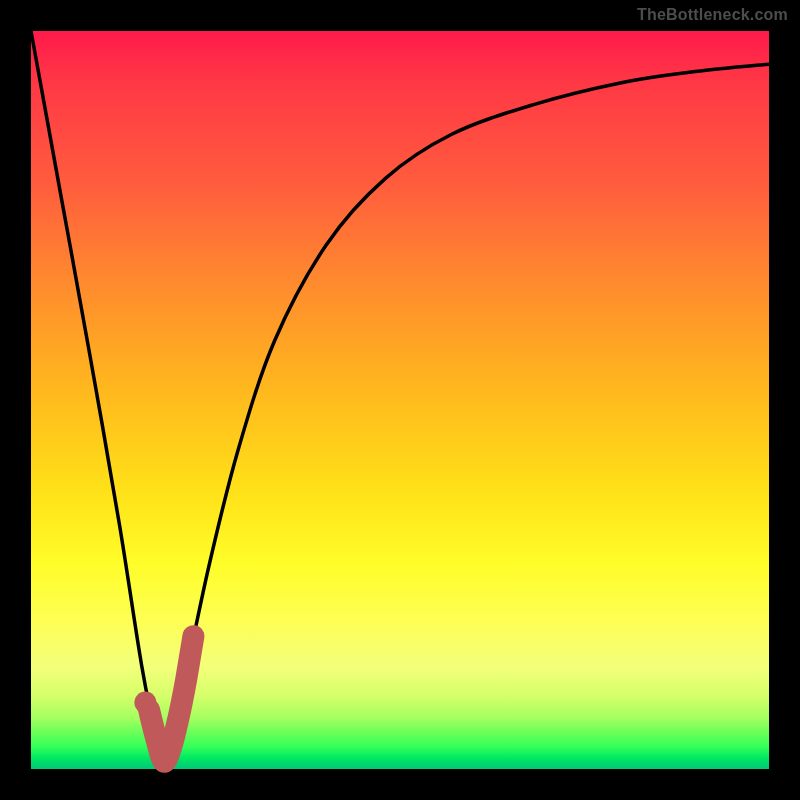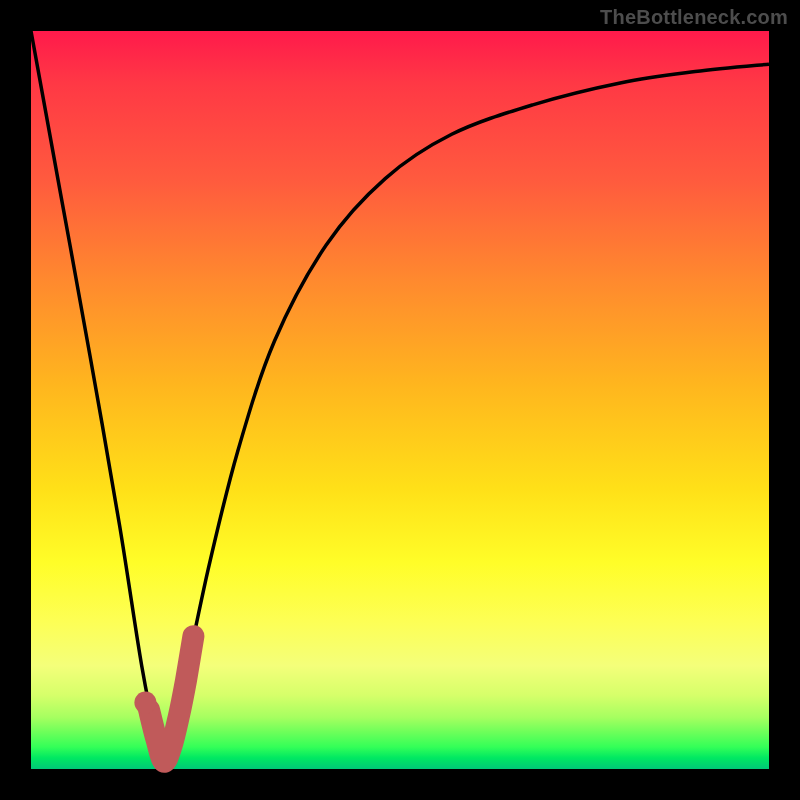--- a/index.html
+++ b/index.html
@@ -43,21 +43,21 @@
       #34ff58 97%,
       #00e862 98.5%,
       #00c878 100%
     );
   }
   .watermark {
     position: absolute;
     top: 6px;
     right: 12px;
     color: #4d4d4d;
-    font-size: 20px;
+    font-size: 16px;
     font-weight: 600;
     letter-spacing: 0.2px;
     user-select: none;
   }
   svg.curve {
     position: absolute;
     left: 0;
     top: 0;
     width: 100%;
     height: 100%;

